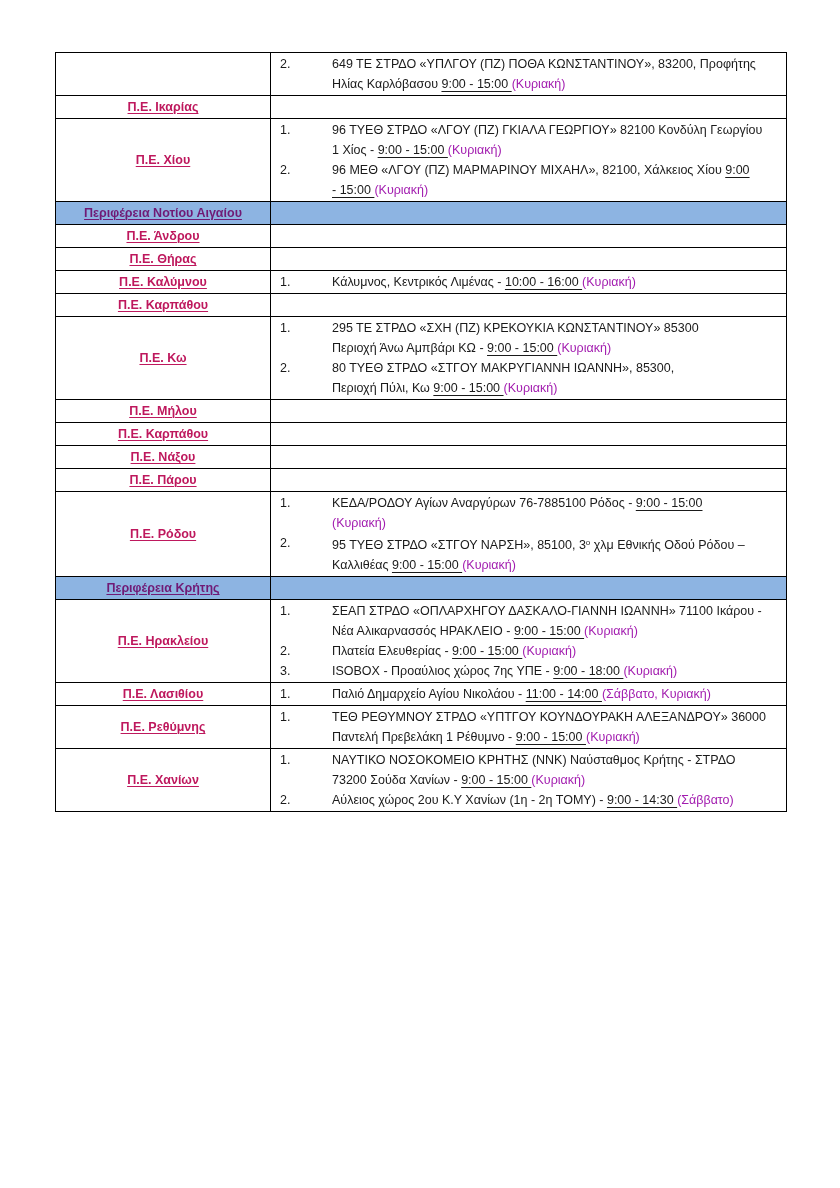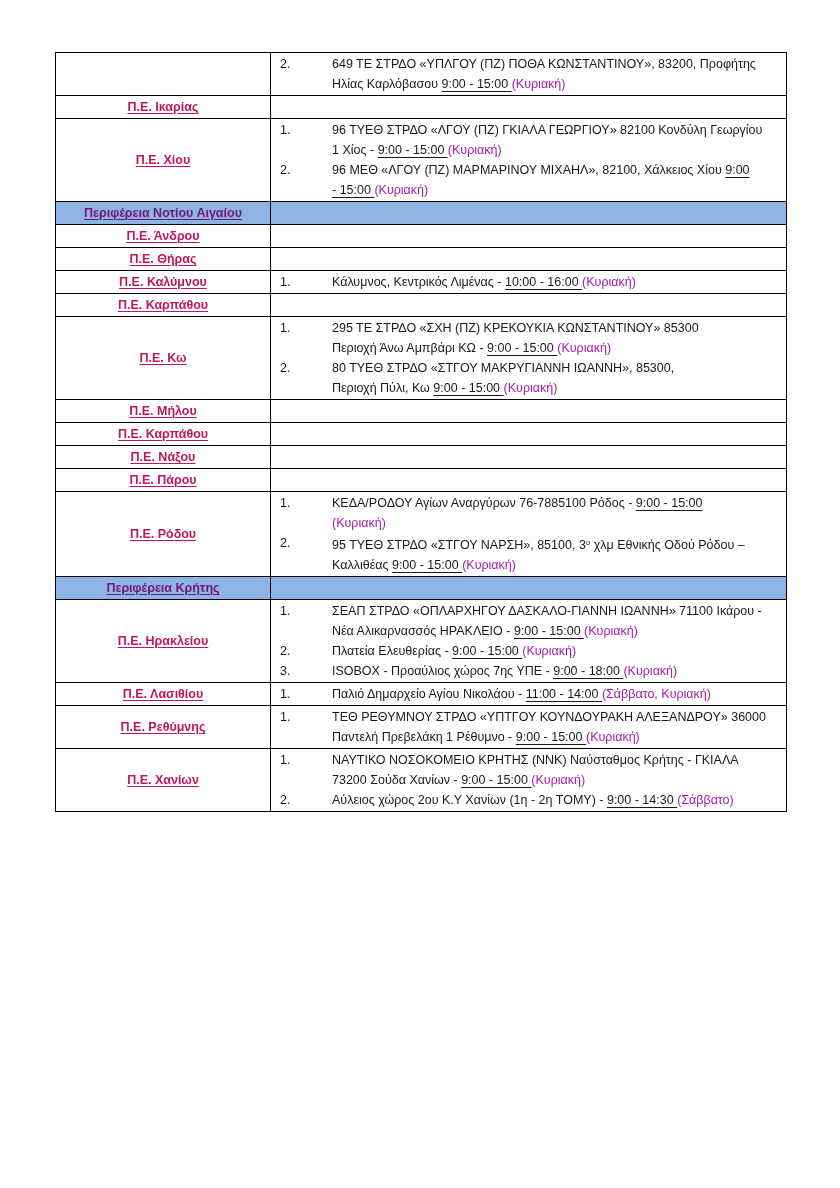--- a/index.html
+++ b/index.html
@@ -248,21 +248,21 @@
               </div>
             </div>
           </td>
         </tr>
         <tr>
           <td class="label-cell"><span class="label">Π.Ε. Χανίων</span></td>
           <td class="content-cell">
             <div class="item">
               <span class="num">1.</span>
               <div class="lines">
-                <div class="line"><span class="n">ΝΑΥΤΙΚΟ ΝΟΣΟΚΟΜΕΙΟ ΚΡΗΤΗΣ (ΝΝΚ) Ναύσταθμος Κρήτης - ΓΚΙΑΛΑ</span></div>
+                <div class="line"><span class="n">ΝΑΥΤΙΚΟ ΝΟΣΟΚΟΜΕΙΟ ΚΡΗΤΗΣ (ΝΝΚ) Ναύσταθμος Κρήτης - ΣΤΡΔΟ</span></div>
                 <div class="line"><span class="n">73200 Σούδα Χανίων - </span><span class="u">9:00 - 15:00 </span><span class="r">(Κυριακή)</span></div>
               </div>
             </div>
             <div class="item">
               <span class="num">2.</span>
               <div class="lines">
                 <div class="line"><span class="n">Αύλειος χώρος 2ου Κ.Υ Χανίων (1η - 2η ΤΟΜΥ) - </span><span class="u">9:00 - 14:30 </span><span class="r">(Σάββατο)</span></div>
               </div>
             </div>
           </td>

